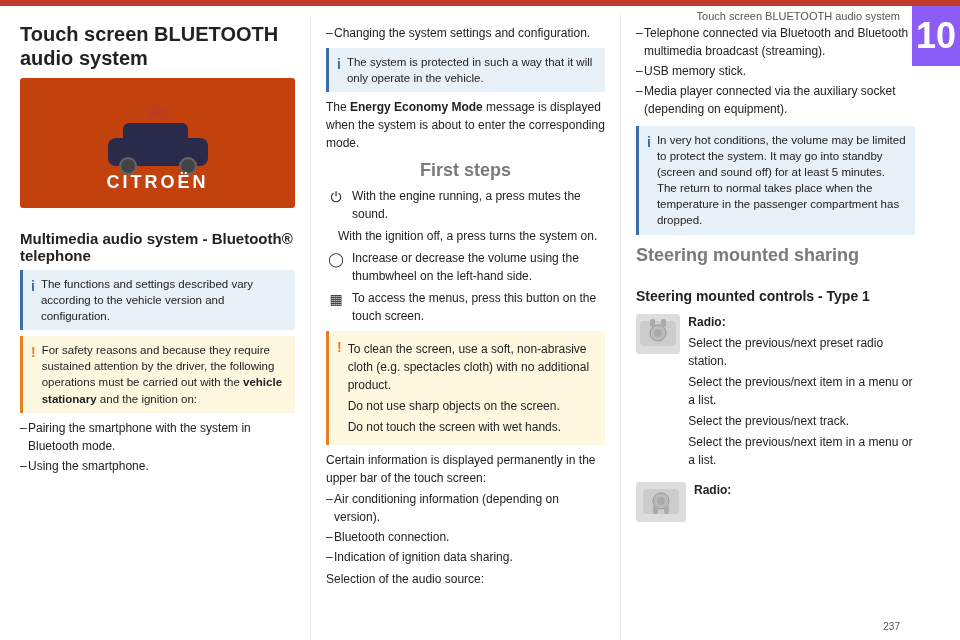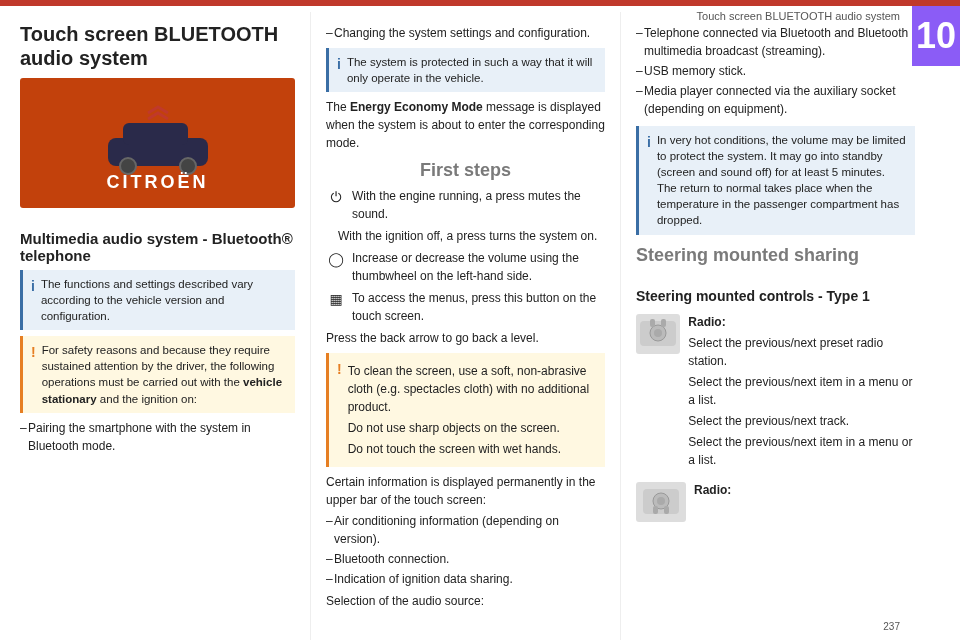--- a/index.html
+++ b/index.html
@@ -270,20 +270,21 @@
 
     <div class="warning-box">
       <span class="icon-excl">!</span>
       <span>
         <span>For safety reasons and because they require sustained attention by the driver, the following operations must be carried out with the</span>
         <span class="bold">vehicle stationary</span>
         <span>and the ignition on:</span>
       </span>
     </div>
     <div class="bullet-item">Pairing the smartphone with the system in Bluetooth mode.</div>
+    <div class="bullet-item">Using the smartphone.</div>
   </div>
 
   <div class="mid-col">
     <div class="bullet-item">Changing the system settings and configuration.</div>
 
     <div class="info-box">
       <span class="icon-i">i</span>
       <span>The system is protected in such a way that it will only operate in the vehicle.</span>
     </div>
 
@@ -304,21 +305,20 @@
     <div class="first-steps-item">
       <div class="fs-icon">◯</div>
       <span>Increase or decrease the volume using the thumbwheel on the left-hand side.</span>
     </div>
 
     <div class="first-steps-item">
       <div class="fs-icon">▦</div>
       <span>To access the menus, press this button on the touch screen.</span>
     </div>
 
-    <p style="font-size:12px; margin: 3px 0;">Press the back arrow to go back a level.</p>
 
     <div class="warning-box">
       <span class="icon-excl">!</span>
       <div>
         <p>To clean the screen, use a soft, non-abrasive cloth (e.g. spectacles cloth) with no additional product.</p>
         <p>Do not use sharp objects on the screen.</p>
         <p>Do not touch the screen with wet hands.</p>
       </div>
     </div>
 

